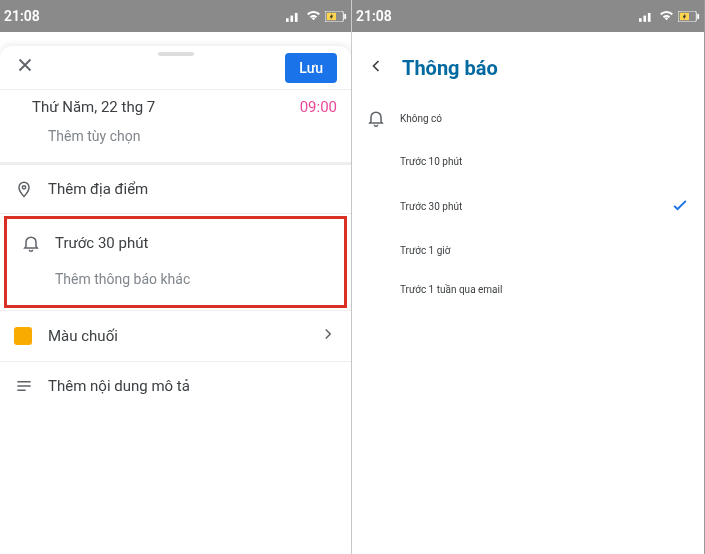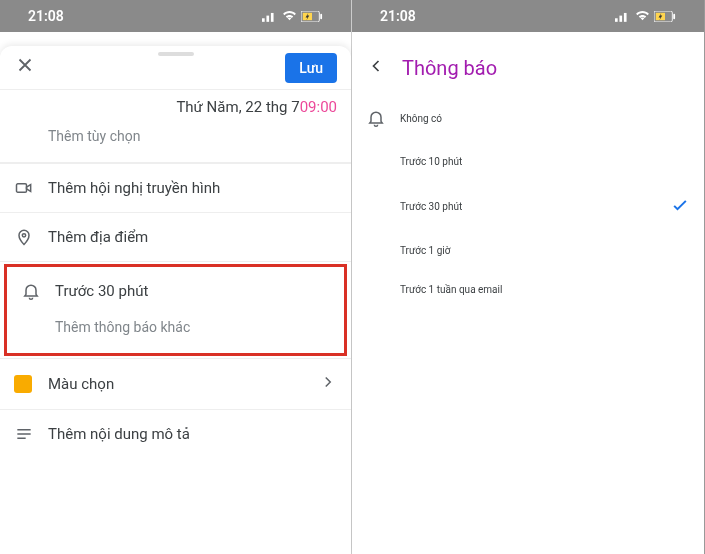--- a/index.html
+++ b/index.html
@@ -1,42 +1,42 @@
 <!DOCTYPE html>
 <html><head>
   <meta charset="utf-8">
   <style>
     * { margin: 0; padding: 0; box-sizing: border-box; font-family: -apple-system, BlinkMacSystemFont, "Segoe UI", Roboto, sans-serif; }
     body { background: #999; display: flex; width: 705px; height: 554px; }
     .phone { width: 352px; height: 554px; background: #fff; display: flex; flex-direction: column; }
     .phone.left { border-right: 1px solid #ccc; }
-    .status-bar { height: 32px; background: #8a8a8a; display: flex; align-items: center; justify-content: space-between; padding: 0 28px; color: #fff; font-size: 14px; font-weight: 600; }
+    .status-bar { height: 32px; background: #8a8a8a; display: flex; align-items: center; justify-content: space-between; padding: 0 4px; color: #fff; font-size: 14px; font-weight: 600; }
     .status-icons { display: flex; align-items: center; gap: 4px; }
     .status-icons svg { display: block; }
     .sheet-wrap { flex: 1; background: #fff; border-top-left-radius: 12px; border-top-right-radius: 12px; margin-top: 14px; overflow: hidden; display: flex; flex-direction: column; box-shadow: 0 -2px 6px rgba(0,0,0,0.08); }
     .sheet-header { height: 44px; display: flex; align-items: center; justify-content: space-between; padding: 0 14px; border-bottom: 1px solid #eee; position: relative; }
     .grabber { width: 36px; height: 4px; background: #ddd; border-radius: 2px; position: absolute; left: 50%; transform: translateX(-50%); top: 6px; }
     .close-x { font-size: 22px; color: #5f6368; cursor: pointer; }
     .save-btn { background: #1a73e8; color: #fff; border: none; border-radius: 4px; padding: 7px 14px; font-size: 14px; font-weight: 500; cursor: pointer; }
     .row { display: flex; align-items: center; padding: 14px 14px; font-size: 15px; color: #3c4043; }
     .row .icon-slot { width: 34px; display: flex; align-items: center; justify-content: flex-start; color: #5f6368; }
     .row .icon-slot svg { width: 20px; height: 20px; }
     .row .text { flex: 1; }
     .row .right-text { color: #ec4899; font-size: 15px; }
     .row.sub { color: #80868b; font-size: 14px; padding-top: 4px; padding-bottom: 18px; }
     .row.sub .text { padding-left: 34px; }
-    .row.time { padding-top: 8px; padding-bottom: 8px; padding-left: 32px; text-align: right; }
+    .row.time { padding-top: 8px; padding-bottom: 8px; padding-left: 32px; }
     .divider { height: 1px; background: #eee; margin: 0; }
     .highlight-box { border: 3px solid #d93025; margin: 2px 4px; }
     .color-chip { width: 18px; height: 18px; background: #f9ab00; border-radius: 3px; }
     .chevron { color: #5f6368; }
     
     .right-header { height: 44px; display: flex; align-items: center; padding: 0 14px; gap: 16px; }
     .back-arrow { color: #3c4043; cursor: pointer; }
-    .right-title { font-size: 20px; color: #a21caf; font-weight: 400; }
+    .right-title { font-size: 20px; color: #0369a1; font-weight: 700; }
     .opt-row { display: flex; align-items: center; padding: 14px 14px; font-size: 10px; color: #3c4043; cursor: pointer; }
     .opt-row .icon-slot { width: 34px; display: flex; align-items: center; }
     .opt-row .icon-slot svg { width: 20px; height: 20px; color: #5f6368; }
     .opt-row .label { flex: 1; }
     .check { color: #1a73e8; }
     .opt-row .chevron { color: #5f6368; }
     .right-body { margin-top: 4px; }
     .right-sheet { flex: 1; background: #fff; border-top-left-radius: 12px; border-top-right-radius: 12px; margin-top: 14px; display: flex; flex-direction: column; }
   </style>
 </head>
@@ -78,29 +78,20 @@
       <span class="text">Thứ Năm, 22 thg 7</span>
       <span class="right-text">09:00</span>
     </div>
     <div class="row sub">
       <span class="text">Thêm tùy chọn</span>
     </div>
     <div class="divider"></div>
 
     <div class="divider"></div>
 
-    <div class="row">
-      <span class="icon-slot">
-        <svg viewBox="0 0 24 24" fill="none" stroke="currentColor" stroke-width="1.8">
-            <rect x="3" y="7" width="12" height="10" rx="1.5"></rect>
-            <path d="M15 11l5-3v8l-5-3z"></path>
-          </svg>
-      </span>
-      <span class="text">Thêm hội nghị truyền hình</span>
-    </div>
     <div class="divider"></div>
 
     <div class="row">
       <span class="icon-slot">
         <svg viewBox="0 0 24 24" fill="none" stroke="currentColor" stroke-width="1.8">
             <path d="M12 21s6-6 6-11a6 6 0 10-12 0c0 5 6 11 6 11z"></path>
             <circle cx="12" cy="10" r="2"></circle>
           </svg>
       </span>
       <span class="text">Thêm địa điểm</span>
@@ -120,21 +111,21 @@
       <div class="row sub">
         <span class="text">Thêm thông báo khác</span>
       </div>
     </div>
     <div class="divider"></div>
 
     <div class="row">
       <span class="icon-slot">
         <span class="color-chip"></span>
       </span>
-      <span class="text">Màu chọn</span>
+      <span class="text">Màu chuối</span>
       <span class="chevron">
         <svg viewBox="0 0 24 24" width="18" height="18" fill="none" stroke="currentColor" stroke-width="2">
             <path d="M9 6l6 6-6 6"></path>
           </svg>
       </span>
     </div>
     <div class="divider"></div>
 
     <div class="row">
       <span class="icon-slot">

